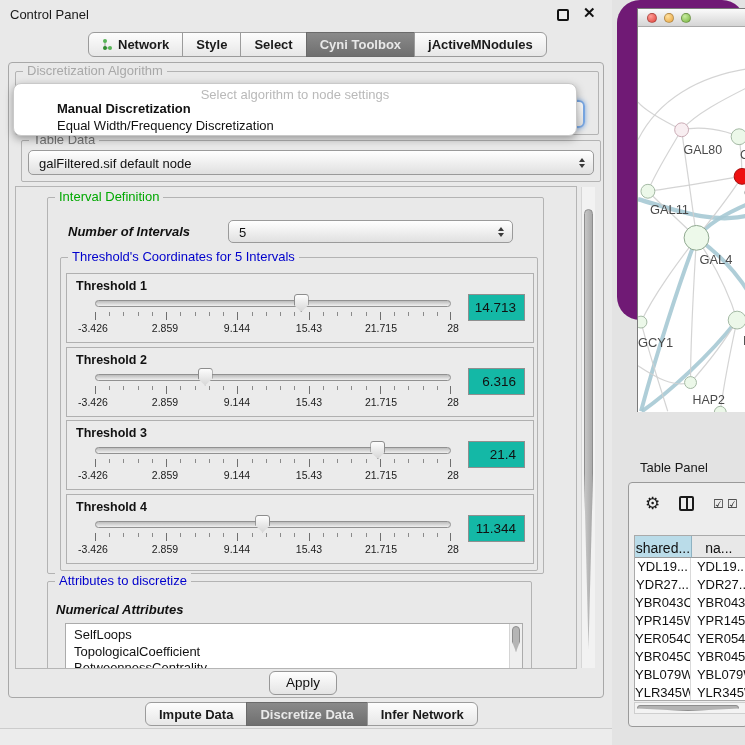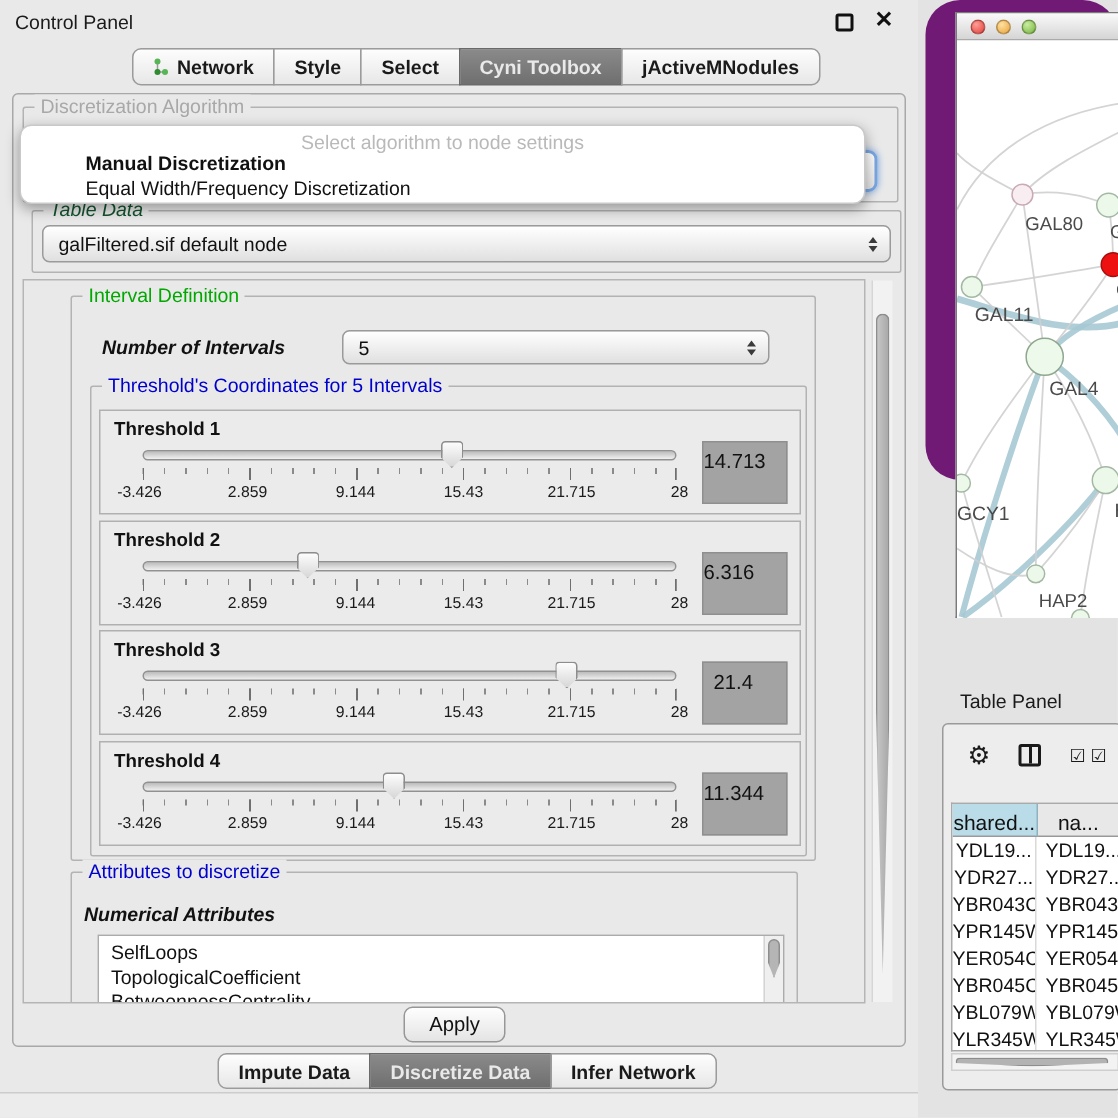--- a/index.html
+++ b/index.html
@@ -61,22 +61,22 @@
   .track { position:absolute; left:2px; right:2px; top:10px; height:7px; border:1px solid #919191; border-radius:4px;
     background:linear-gradient(#bcbcbc,#f0f0f0); }
   .thumb { position:absolute; top:4px; width:15px; height:18px; background:linear-gradient(#fdfdfd,#d7d7d7);
     border:1px solid #8d8d8d; border-radius:3px 3px 0 0;
     clip-path:polygon(0 0,100% 0,100% 60%,50% 100%,0 60%); }
   .ticks-minor { position:absolute; left:2px; right:2px; top:22px; height:4px;
     background:repeating-linear-gradient(90deg,#8a8a8a 0 1px,transparent 1px calc(100%/25)); }
   .ticks-major { position:absolute; left:2px; right:2px; top:22px; height:8px;
     background:repeating-linear-gradient(90deg,#6f6f6f 0 1px,transparent 1px 20%); box-shadow:inset -1px 0 0 #6f6f6f; }
   .tick-lab { position:absolute; top:32px; transform:translateX(-50%); font-size:10.5px; font-weight:400; color:#1a1a1a; white-space:nowrap; }
-  .value-box { position:absolute; right:8px; top:20px; width:57px; height:42px; background:#a3a3a3; border:1px solid #8f8f8f;
-    font-size:13.5px; text-align:right; padding:5px 22px 0 0; }
+  .value-box { position:absolute; right:8px; top:20px; width:57px; height:27px; background:#14b8a6; border:1px solid #8f8f8f;
+    font-size:13.5px; text-align:right; padding:5px 8px 0 0; }
 
   
   #attr-list { position:absolute; left:17px; top:41px; width:458px; height:62px; background:#fff; border:1px solid #ababab; overflow:hidden; }
   .attr-item { padding-left:8px; font-size:13px; line-height:16.5px; color:#111; white-space:nowrap; }
   #attr-scroll { position:absolute; right:0; top:0; width:13px; height:100%; background:#efefef; border-left:1px solid #d5d5d5; }
   #attr-scroll .thumb { position:absolute; left:2px; top:2px; width:8px; height:26px; background:#b5b5b5; border-radius:4px; }
 
   #apply-btn { position:absolute; left:260px; top:608px; width:68px; height:24px; border:1px solid #979797; border-radius:6px;
     background:linear-gradient(#fefefe,#e4e4e4); font-size:13.5px; text-align:center; padding-top:3px; }
 
@@ -151,21 +151,21 @@
     </div>
 
   <div id="inner-panel">
 
     <div class="groupbox" style="left:6px; top:8px; width:584px; height:64px;">
       <span class="grouplabel lbl-gray">Discretization Algorithm</span>
     </div>
     <div id="algo-combo-focus" class="abs"></div>
 
     <div class="groupbox" style="left:12px; top:77px; width:580px; height:42px;">
-      <span class="grouplabel" style="color:#14532d;font-style:italic;">Table Data</span>
+      <span class="grouplabel" style="color:#737373;">Table Data</span>
       <div class="combo" style="left:6px; top:9px; width:566px; height:25px;">
         <span class="cval">galFiltered.sif default node</span>
         <span class="stepper">
             <span class="tri-up"></span>
             <span class="tri-down"></span>
           </span>
       </div>
     </div>
 
     <div id="viewport">

